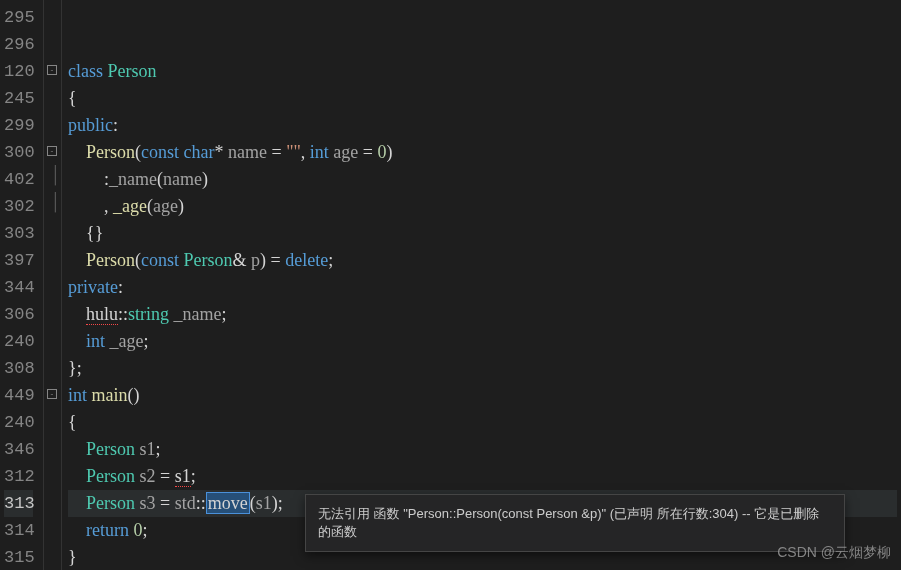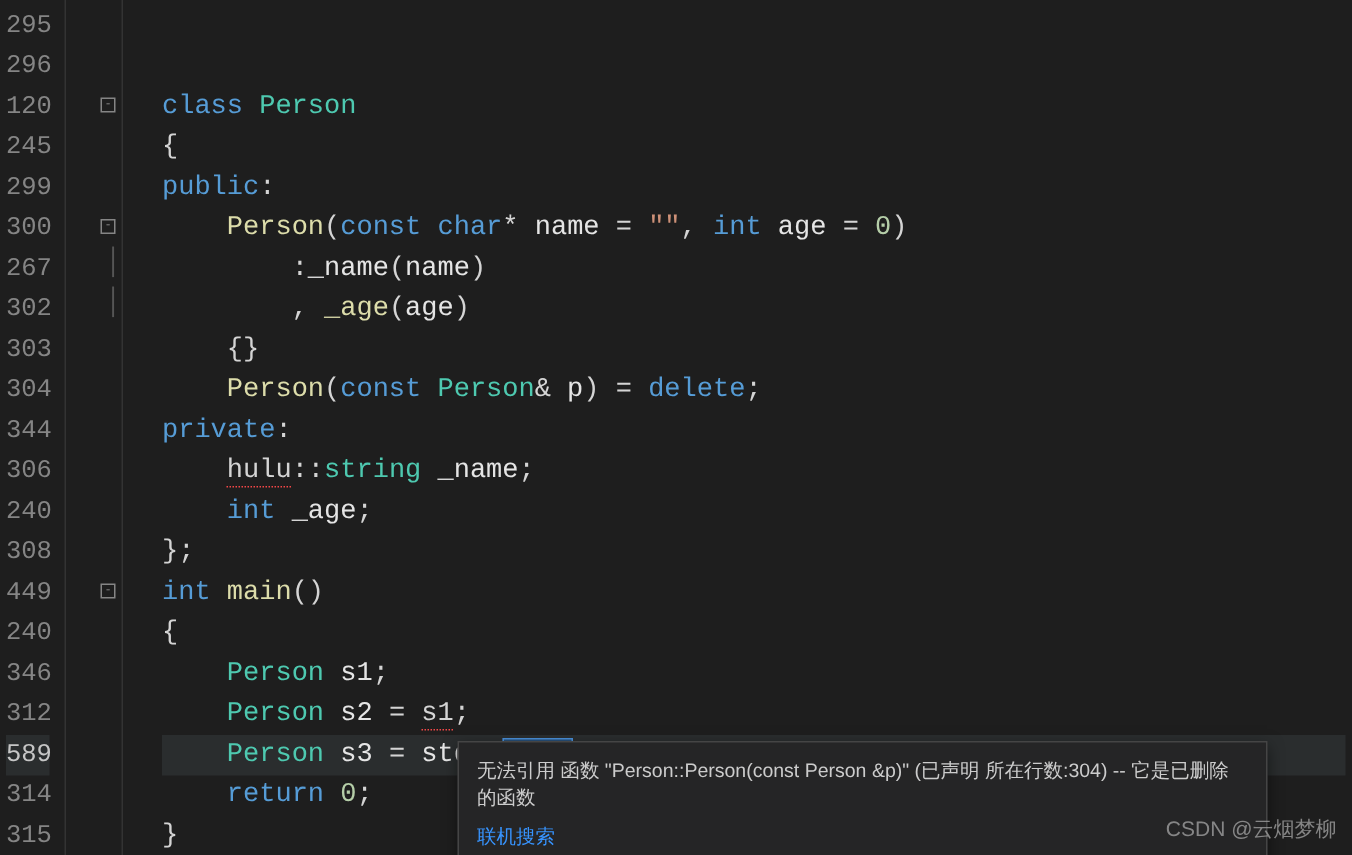--- a/index.html
+++ b/index.html
@@ -9,21 +9,20 @@
     background:#1e1e1e;
     color:#d4d4d4;
     width:901px; height:570px;
     overflow:hidden;
     position:relative;
   }
   .editor {
     display:flex;
     height:100%;
     position:relative;
-    gap:20px;
   }
   .gutter {
     background:#1e1e1e;
     color:#858585;
     text-align:right;
     padding:4px 10px 4px 4px;
     user-select:none;
     border-right:1px solid #333;
     width:44px;
     flex-shrink:0;
@@ -35,33 +34,34 @@
     border-right:1px solid #333;
     flex-shrink:0;
     position:relative;
   }
   .code {
     padding:4px 4px 4px 6px;
     position:relative;
     flex:1;
     white-space:pre;
     line-height:27px;
+    font-family:Liberation Serif, serif;
   }
   .gutter div, .fold div { height:27px; line-height:27px; }
   .line { height:27px; line-height:27px; }
   .line.current { background:#2a2d2e; }
   .gutter .current { color:#c6c6c6; background:#2a2d2e;}
   .kw   { color:#569cd6; }
   .type { color:#4ec9b0; }
   .str  { color:#ce9178; }
   .num  { color:#b5cea8; }
   .fn   { color:#dcdcaa; }
   .op   { color:#d4d4d4; }
   .punc { color:#d4d4d4; }
-  .var  { color:#e5e5e5; }
+  .var  { color:#a3a3a3; }
   .err  { border-bottom:1px dotted #f44747; }
   .sel  { background:#264f78; border:1px solid #4a90d9; padding:0 1px;}
   .indent-guide { color:#404040; }
   .tooltip {
     position:absolute;
     left:305px; top:494px;
     width:540px;
     background:#252526;
     border:1px solid #454545;
     box-shadow:0 4px 10px rgba(0,0,0,.5);
@@ -91,33 +91,33 @@
 <body>
 
 <div class="editor">
   <div class="gutter" id="gutter">
       <div>295</div>
       <div>296</div>
       <div>120</div>
       <div>245</div>
       <div>299</div>
       <div>300</div>
-      <div>267</div>
+      <div>402</div>
       <div>302</div>
       <div>303</div>
-      <div>304</div>
+      <div>397</div>
       <div>344</div>
       <div>306</div>
       <div>240</div>
       <div>308</div>
       <div>449</div>
       <div>240</div>
       <div>346</div>
       <div>312</div>
-      <div class="current">589</div>
+      <div class="current">313</div>
       <div>314</div>
       <div>315</div>
     </div>
   <div class="fold" id="foldcol">
       <div></div>
       <div></div>
       <div><span class="fold-marker">-</span></div>
       <div></div>
       <div></div>
       <div><span class="fold-marker">-</span></div>
@@ -135,16 +135,15 @@
       <div></div>
       <div></div>
       <div></div>
       <div></div>
     </div>
   <div class="code" id="code"><div class="line"></div><div class="line"></div><div class="line"><span class="kw">class </span><span class="type">Person</span></div><div class="line"><span class="punc">{</span></div><div class="line"><span class="kw">public</span><span class="punc">:</span></div><div class="line"><span class="indent-guide">    </span><span class="fn">Person</span><span class="punc">(</span><span class="kw">const </span><span class="kw">char</span><span class="op">* </span><span class="var">name</span><span class="op"> = </span><span class="str">""</span><span class="punc">, </span><span class="kw">int </span><span class="var">age</span><span class="op"> = </span><span class="num">0</span><span class="punc">)</span></div><div class="line"><span class="indent-guide">        </span><span class="punc">:</span><span class="var">_name</span><span class="punc">(</span><span class="var">name</span><span class="punc">)</span></div><div class="line"><span class="indent-guide">        </span><span class="punc">, </span><span class="fn">_age</span><span class="punc">(</span><span class="var">age</span><span class="punc">)</span></div><div class="line"><span class="indent-guide">    </span><span class="punc">{}</span></div><div class="line"><span class="indent-guide">    </span><span class="fn">Person</span><span class="punc">(</span><span class="kw">const </span><span class="type">Person</span><span class="op">&amp; </span><span class="var">p</span><span class="punc">) = </span><span class="kw">delete</span><span class="punc">;</span></div><div class="line"><span class="kw">private</span><span class="punc">:</span></div><div class="line"><span class="indent-guide">    </span><span class="err">hulu</span><span class="punc">::</span><span class="type">string</span><span class="op"> </span><span class="var">_name</span><span class="punc">;</span></div><div class="line"><span class="indent-guide">    </span><span class="kw">int </span><span class="var">_age</span><span class="punc">;</span></div><div class="line"><span class="punc">};</span></div><div class="line"><span class="kw">int </span><span class="fn">main</span><span class="punc">()</span></div><div class="line"><span class="punc">{</span></div><div class="line"><span class="indent-guide">    </span><span class="type">Person</span><span class="op"> </span><span class="var">s1</span><span class="punc">;</span></div><div class="line"><span class="indent-guide">    </span><span class="type">Person</span><span class="op"> </span><span class="var">s2</span><span class="op"> = </span><span class="err">s1</span><span class="punc">;</span></div><div class="line current"><span class="indent-guide">    </span><span class="type">Person</span><span class="op"> </span><span class="var">s3</span><span class="op"> = </span><span class="var">std</span><span class="punc">::</span><span class="sel">move</span><span class="punc">(</span><span class="var">s1</span><span class="punc">);</span></div><div class="line"><span class="indent-guide">    </span><span class="kw">return </span><span class="num">0</span><span class="punc">;</span></div><div class="line"><span class="punc">}</span></div></div>
 </div>
 
 <div class="tooltip">
   <div>无法引用 函数 "Person::Person(const Person &amp;p)" (已声明 所在行数:304) -- 它是已删除的函数</div>
-  <div class="link">联机搜索</div>
 </div>
 
 <div class="watermark">CSDN @云烟梦柳</div>
 
 </body></html>

